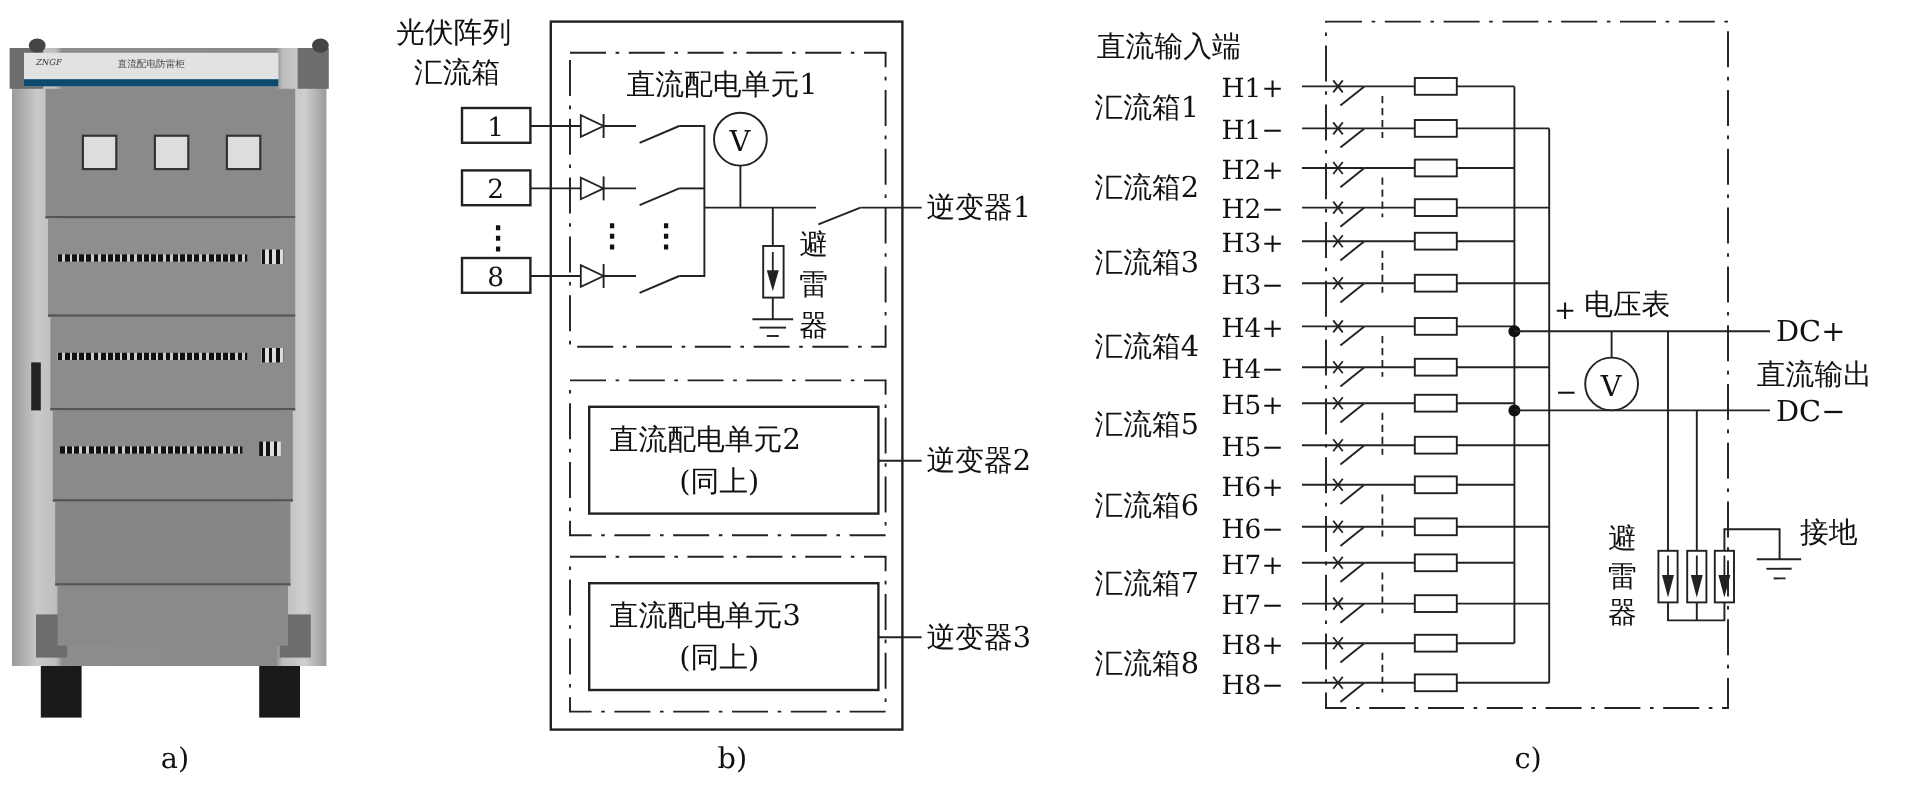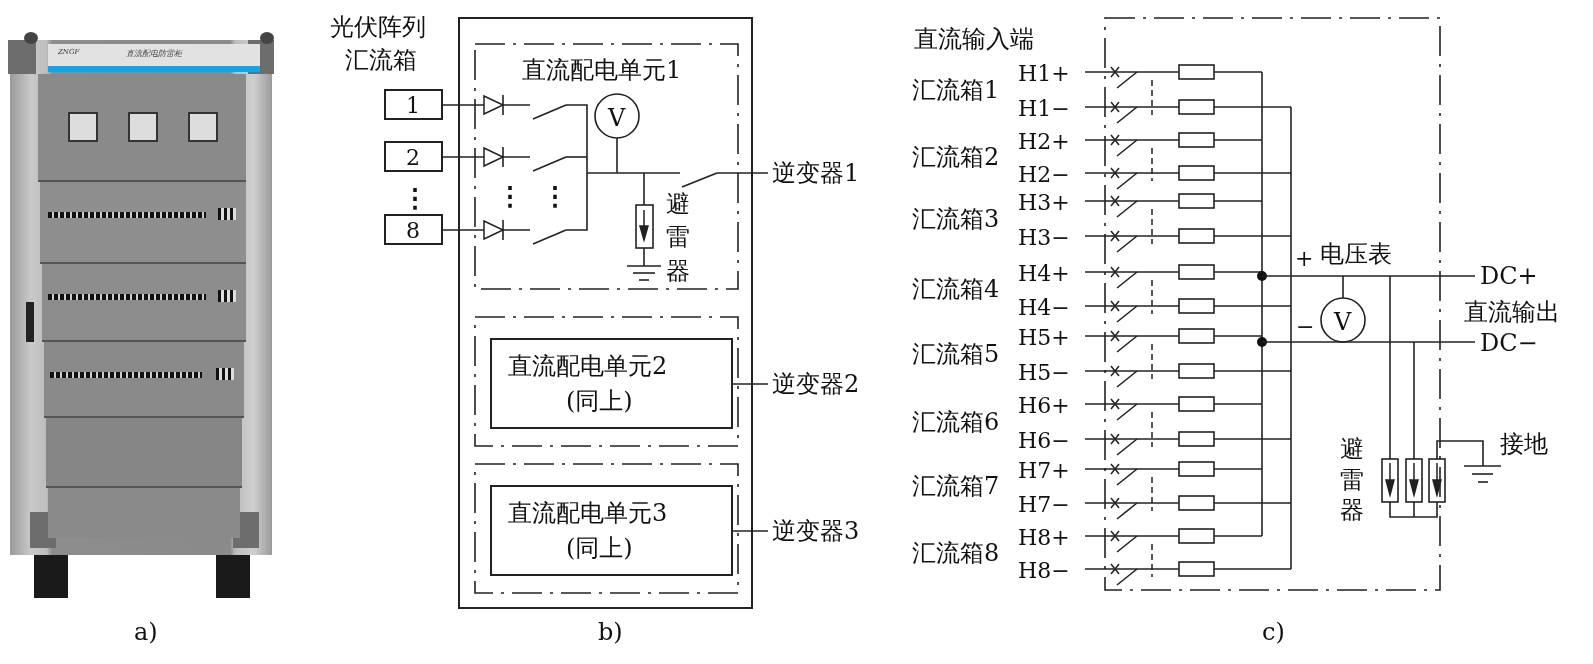--- a/index.html
+++ b/index.html
@@ -21,23 +21,23 @@
 
   <div style="position:absolute;left:2px;top:10px;width:262px;height:515px;background:linear-gradient(90deg,#9a9a9a,#c9c9c9 8%,#bdbdbd 14%,#8d8d8d 16%,#8a8a8a 84%,#bdbdbd 86%,#cfcfcf 93%,#9a9a9a);"></div>
 
   <div style="position:absolute;left:0;top:10px;width:28px;height:34px;background:#6d6d6d;"></div>
   <div style="position:absolute;left:240px;top:10px;width:26px;height:34px;background:#6d6d6d;"></div>
   <div style="position:absolute;left:22px;top:482px;width:26px;height:36px;background:#6d6d6d;"></div>
   <div style="position:absolute;left:225px;top:482px;width:26px;height:36px;background:#6d6d6d;"></div>
   <div style="position:absolute;left:16px;top:2px;width:14px;height:12px;border-radius:50%;background:#444;"></div>
   <div style="position:absolute;left:252px;top:2px;width:14px;height:12px;border-radius:50%;background:#444;"></div>
 
-  <div style="position:absolute;left:40px;top:14px;width:212px;height:22px;background:#e2e2e2;border-bottom:6px solid #0ea5e9;">
+  <div style="position:absolute;left:12px;top:14px;width:212px;height:22px;background:#e2e2e2;border-bottom:6px solid #0c4a6e;">
     <span style="position:absolute;left:10px;top:4px;font-size:7px;color:#333;font-style:italic;">ZNGF</span>
-    <span style="position:absolute;left:78px;top:4px;font-size:8px;color:#444;font-style:italic;">直流配电防雷柜</span>
+    <span style="position:absolute;left:78px;top:4px;font-size:8px;color:#444;">直流配电防雷柜</span>
   </div>
 
   <div style="position:absolute;left:30px;top:44px;width:208px;height:106px;background:#8a8a8a;border-bottom:2px solid #555;">
     <div style="position:absolute;left:30px;top:38px;width:26px;height:26px;background:#ddd;border:2px solid #333;"></div>
     <div style="position:absolute;left:90px;top:38px;width:26px;height:26px;background:#ddd;border:2px solid #333;"></div>
     <div style="position:absolute;left:150px;top:38px;width:26px;height:26px;background:#ddd;border:2px solid #333;"></div>
   </div>
 
   <div style="position:absolute;left:32px;top:152px;width:206px;height:80px;background:#8e8e8e;border-bottom:2px solid #555;">
     <div style="position:absolute;left:8px;top:30px;width:158px;height:6px;background:repeating-linear-gradient(90deg,#111 0 4px,#ccc 4px 6px);"></div>

